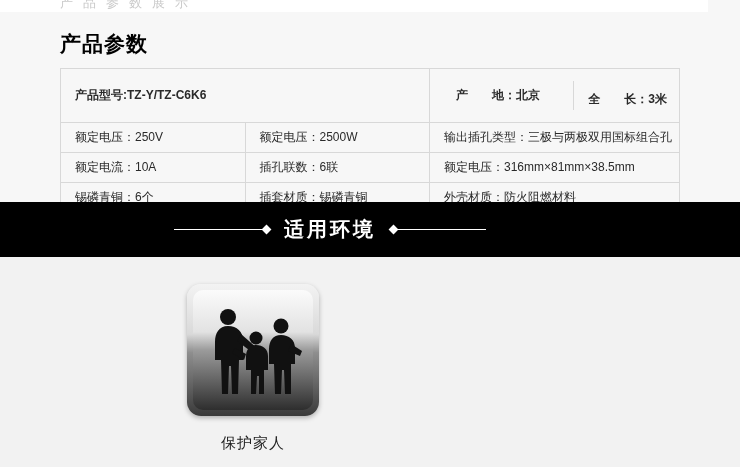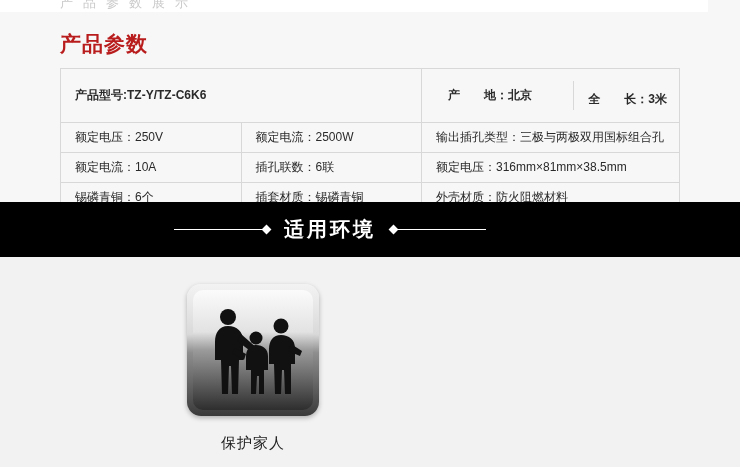--- a/index.html
+++ b/index.html
@@ -45,38 +45,38 @@
     top: 12px; left: 0;
     width: 740px;
     height: 190px;
     background: #f7f7f7;
   }
   .spec-title {
     position: absolute;
     top: 18px;
     left: 60px;
     font-size: 21px;
-    color: #b91c1c;
+    color: #000000;
     font-weight: bold;
     letter-spacing: 1px;
   }
   .spec-table {
     position: absolute;
     top: 56px;
     left: 60px;
     width: 620px;
     border-collapse: collapse;
     table-layout: fixed;
   }
   .spec-table td {
     border: 1px solid #d8d8d8;
     height: 29px;
     font-size: 12px;
     color: #2a2a2a;
-    padding: 0 8px 0 14px;
+    padding: 0 16px 0 14px;
     background: #f7f7f7;
     white-space: nowrap;
     overflow: hidden;
   }
   .spec-table tr:first-child td {
     font-weight: bold;
   }
   .col-a { width: 214px; }
   .col-b { width: 186px; }
 
@@ -212,21 +212,21 @@
           <td class="col-a" colspan="2" style="width:338px;">产品型号:TZ-Y/TZ-C6K6</td>
           <td class="row1-right" colspan="2">
             <div class="subrow">
               <div class="sub1">产　　地：北京</div>
               <div class="sub2">全　　长：3米</div>
             </div>
           </td>
         </tr>
         <tr>
           <td class="col-a">额定电压：250V</td>
-          <td class="col-b">额定电流：2500W</td>
+          <td class="col-b">额定电压：2500W</td>
           <td colspan="2">输出插孔类型：三极与两极双用国标组合孔</td>
         </tr>
         <tr>
           <td class="col-a">额定电流：10A</td>
           <td class="col-b">插孔联数：6联</td>
           <td colspan="2">额定电压：316mm×81mm×38.5mm</td>
         </tr>
         <tr>
           <td class="col-a">锡磷青铜：6个</td>
           <td class="col-b">插套材质：锡磷青铜</td>

